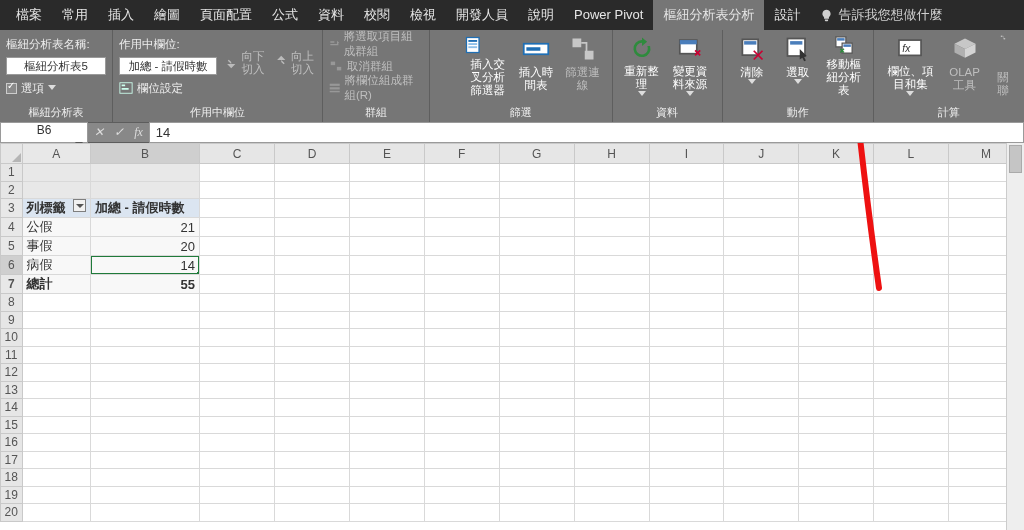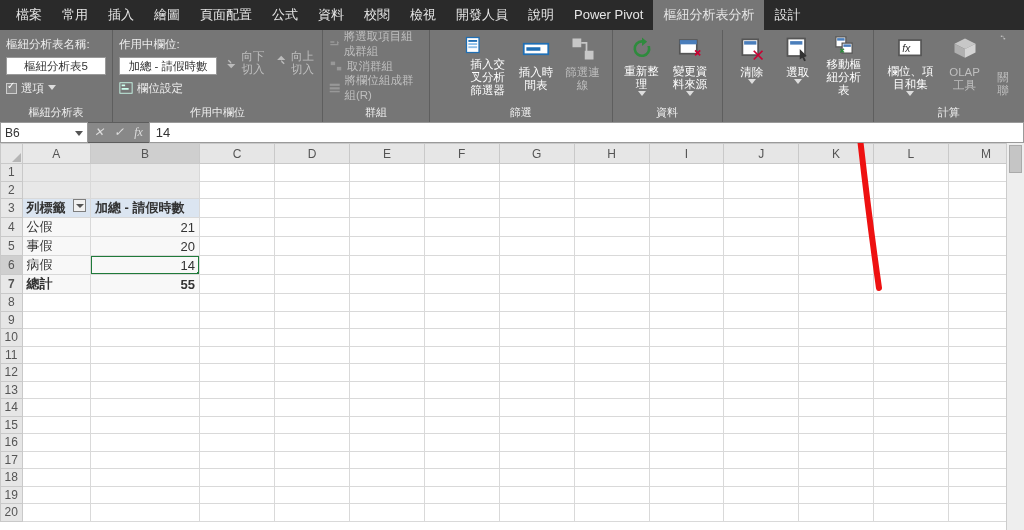--- a/index.html
+++ b/index.html
@@ -27,21 +27,21 @@
   .big { display:flex; flex-direction:row; align-items:center; justify-content:center; width:48px; height:60px; font-size:11.5px; line-height:13px; text-align:center; cursor:pointer; }
   .big svg { width:28px; height:28px; margin-bottom:3px; fill:#fff; }
   .btnbig { display:flex; flex-direction:column; align-items:center; justify-content:flex-start; min-width:46px; height:64px; font-size:11.5px; line-height:13px; text-align:center; cursor:pointer; padding:2px 4px 0; }
   .btnbig svg { width:28px; height:28px; margin-bottom:3px; }
   .drop { width:8px; height:6px; display:inline-block; }
   .drop::before { content:""; display:block; border-left:4px solid transparent; border-right:4px solid transparent; border-top:5px solid #555; }
   .drop.small::before { border-top-color:#ddd; }
 
   
   .namebar { height:21px; background:#888; display:flex; align-items:center; color:#fff; border-top:1px solid #5d5d5d; border-bottom:1px solid #5d5d5d; }
-  .namebox { background:#fff; color:#333; height:21px; width:88px; border:1px solid #9a9a9a; display:flex; align-items:center; padding:0 4px; }
+  .namebox { background:#fff; color:#333; height:21px; width:88px; border:1px solid #9a9a9a; display:flex; align-items:center; padding:0 4px;flex-direction:column; }
   .namebox .nd { margin-left:auto; }
   .fbicons { display:flex; align-items:center; padding:0 6px; gap:10px; color:#ddd; }
   .fbicons span { cursor:pointer; font-style:italic; font-family:Georgia,serif; }
   .fbox { flex:1; background:#fff; color:#333; height:21px; border:1px solid #9a9a9a; padding:0 6px; display:flex; align-items:center; font-size:13px; }
 
   
   .grid-wrap { position:relative; overflow:hidden; height:calc(530px - 30px - 92px - 21px); width:1024px; background:#fff; }
   table.grid { border-collapse:collapse; table-layout:fixed; }
   .colhead th { background:#e6e6e6; color:#555; font-weight:normal; border:1px solid #c9c9c9; height:20px; font-size:12px; }
   .rowhead { background:#e6e6e6; color:#555; text-align:center; border:1px solid #c9c9c9; font-size:12px; width:22px; }
@@ -78,20 +78,26 @@
     <div class="tab">頁面配置</div>
     <div class="tab">公式</div>
     <div class="tab">資料</div>
     <div class="tab">校閱</div>
     <div class="tab">檢視</div>
     <div class="tab">開發人員</div>
     <div class="tab">說明</div>
     <div class="tab">Power Pivot</div>
     <div class="tab active">樞紐分析表分析</div>
     <div class="tab">設計</div>
+    <div class="tab tell">
+      <svg viewBox="0 0 16 16">
+          <path d="M8 1a5 5 0 0 0-3 9v2h6v-2a5 5 0 0 0-3-9zm-2 12h4v1a1 1 0 0 1-1 1H7a1 1 0 0 1-1-1v-1z"></path>
+        </svg>
+      <span>告訴我您想做什麼</span>
+    </div>
   </div>
 
   <div class="ribbon">
 
     <div class="ribbon-group" style="width:120px;">
       <div>
         <div class="ribbon-row">
             <span>樞紐分析表名稱:</span>
           </div>
         <div class="ribbon-row">
@@ -248,20 +254,21 @@
           <svg viewBox="0 0 32 32">
               <rect x="3" y="3" width="16" height="16" fill="#fff" stroke="#555" stroke-width="2"></rect>
               <rect x="5" y="5" width="12" height="4" fill="#4a7ebB"></rect>
               <rect x="13" y="13" width="16" height="16" fill="#fff" stroke="#555" stroke-width="2"></rect>
               <rect x="15" y="15" width="12" height="4" fill="#4a7ebB"></rect>
               <path d="M10 22l6 6M10 28l6-6" stroke="#2e8b3d" stroke-width="2"></path>
             </svg>
           <span style="max-width:62px;">移動樞紐分析表</span>
         </div>
       </div>
+      <div class="label">動作</div>
     </div>
 
     <div class="ribbon-group" style="border-right:none;">
       <div style="display:flex;">
         <div class="btnbig">
           <svg viewBox="0 0 32 32">
               <rect x="3" y="6" width="26" height="18" fill="#fff" stroke="#555" stroke-width="2"></rect>
               <text x="7" y="20" font-size="12" font-style="italic" fill="#333">fx</text>
             </svg>
           <span style="max-width:78px;">欄位、項目和集</span>

